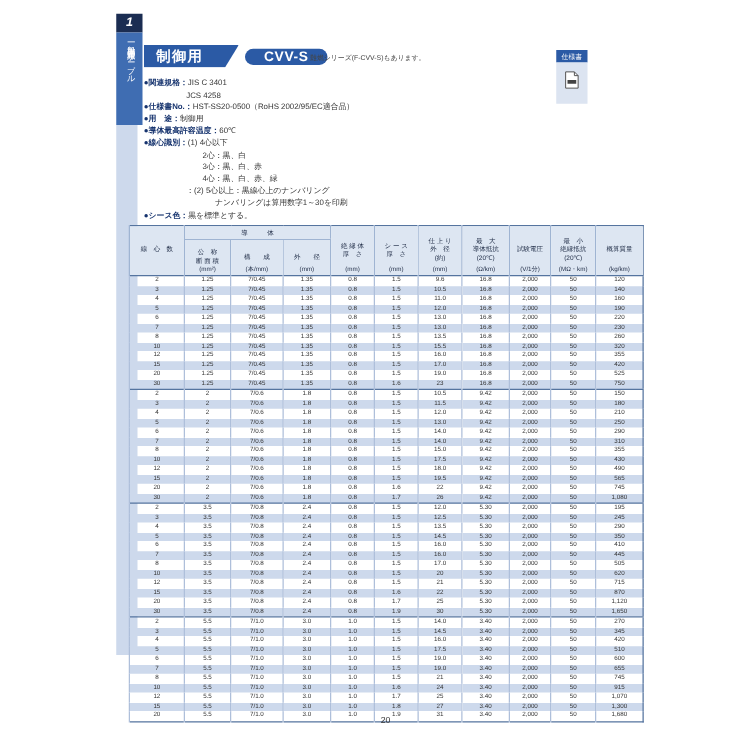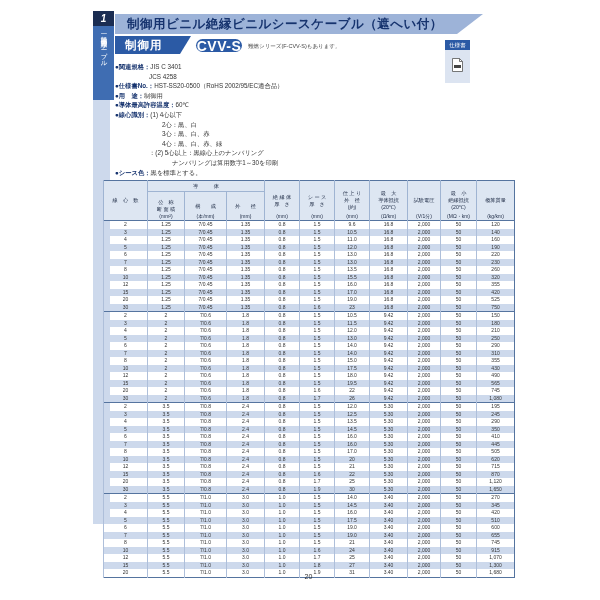--- a/index.html
+++ b/index.html
@@ -30,23 +30,23 @@
     display:flex; align-items:center; padding-left:12px; box-sizing:border-box;
     color:#16336e; font-weight:bold; font-size:12.5px; letter-spacing:0.5px;
   }
   .cat-box {
     position:absolute; left:115px; top:36px; width:76px; height:18px;
     background:#2b5aa5; clip-path:polygon(0 0,100% 0,calc(100% - 11px) 100%,0 100%);
     color:#fff; font-weight:bold; font-size:11.5px; display:flex; align-items:center;
     padding-left:10px; box-sizing:border-box; letter-spacing:1px;
   }
   .model-pill {
-    position:absolute; left:196px; top:39px; width:46px; height:13px;
+    position:absolute; left:196px; top:39px; width:66px; height:13px;
     border-radius:7px; background:#2b5aa5; color:#fff; font-weight:bold;
-    font-size:14px; display:flex; align-items:center; justify-content:center;
+    font-size:11px; display:flex; align-items:center; justify-content:center;
     letter-spacing:0.5px;
   }
   .model-note { position:absolute; left:248px; top:43px; font-size:5.5px; color:#444; }
   .spec-btn {
     position:absolute; left:445px; top:40px; width:25px; height:10px;
     background:#2b5aa5; color:#fff; font-size:5.5px; display:flex;
     align-items:center; justify-content:center; cursor:pointer;
   }
   .doc-panel {
     position:absolute; left:445px; top:50px; width:25px; height:33px;
@@ -91,21 +91,20 @@
 </style>
 </head>
 <body>
 
 <div class="page">
 
   <div class="side-num">1</div>
   <div class="side-tab">一般設備用電線・ケーブル</div>
   <div class="side-strip"></div>
 
-  <div class="title-bar">制御用ビニル絶縁ビニルシースケーブル（遮へい付）</div>
   <div class="cat-box">制御用</div>
   <div class="model-pill">CVV-S</div>
   <div class="model-note">難燃シリーズ(F-CVV-S)もあります。</div>
   <div class="spec-btn">仕様書</div>
   <div class="doc-panel">
     <span>
       <svg width="13" height="16" viewBox="0 0 13 16">
         <path d="M1.5 1.5 h7 l3 3 v10 h-10 z" fill="#ffffff" stroke="#555" stroke-width="0.8"></path>
         <path d="M8.5 1.5 v3 h3" fill="none" stroke="#555" stroke-width="0.8"></path>
         <rect x="3" y="8" width="7" height="3" fill="#444"></rect>

